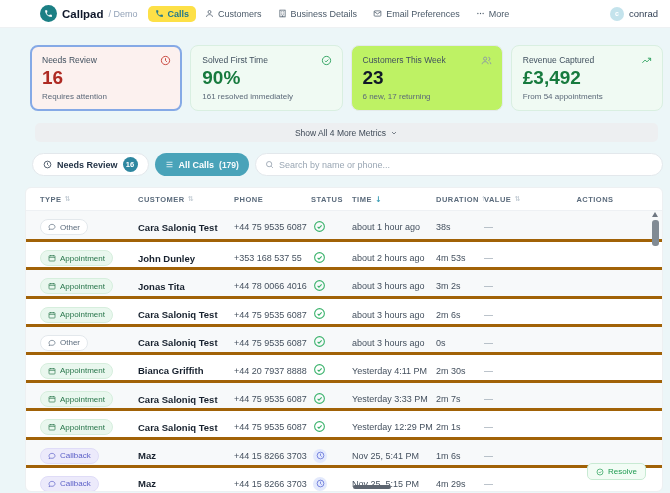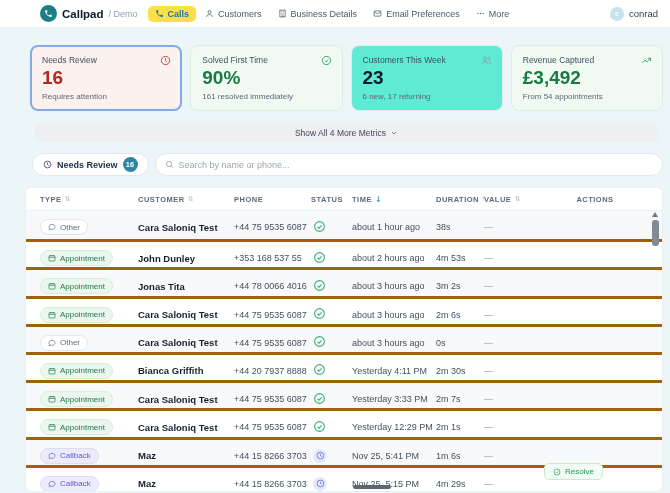--- a/index.html
+++ b/index.html
@@ -17,21 +17,21 @@
   .nav-item { display:flex; align-items:center; gap:4px; padding:3px 7px; border-radius:5px; font-size:9px; color:#4b5a69; cursor:pointer; white-space:nowrap; }
   .nav-item.active { background:#fde047; color:#23798e; font-weight:bold; }
   .icon { display:inline-flex; align-items:center; justify-content:center; }
   .nav-item .icon svg { width:9px; height:9px; }
   .user { margin-left:auto; display:flex; align-items:center; gap:5px; cursor:pointer; }
   .avatar { width:14px; height:14px; border-radius:50%; background:#c4e3ec; color:#fff; font-size:7px; font-weight:bold; display:flex; align-items:center; justify-content:center; }
   .user-name { font-size:9.5px; color:#334155; }
 
   
   .cards-row { display:grid; grid-template-columns:repeat(4,1fr); gap:8px; margin:17px 7px 0 30px; }
-  .metric-card { height:66px; background:#5eead4; border:1px solid #e4eaec; border-radius:8px; padding:9px 11px 0; position:relative; cursor:pointer; }
+  .metric-card { height:66px; background:#bef264; border:1px solid #e4eaec; border-radius:8px; padding:9px 11px 0; position:relative; cursor:pointer; }
   .metric-title { font-size:8.5px; color:#41505f; }
   .metric-value { font-size:19px; font-weight:bold; color:#101828; margin-top:3px; line-height:1; }
   .metric-sub { font-size:8px; color:#5b6878; margin-top:5px; }
   .metric-icon { position:absolute; top:9px; right:10px; color:#8b98a5; }
   .metric-icon svg { width:11px; height:11px; }
   .metric-card.alert { background:#fcf1ef; border-color:#f3d9d5; }
   .metric-card.alert .metric-value { color:#ae2a23; }
   .metric-card.alert .metric-icon { color:#c63d34; }
   .metric-card.success { background:#f0faf3; border-color:#d9efe1; }
   .metric-card.success .metric-value { color:#177a3e; }
@@ -64,21 +64,21 @@
   .th { font-size:7.5px; font-weight:bold; letter-spacing:.5px; color:#5b6b7c; text-transform:uppercase; display:flex; align-items:center; gap:3px; overflow:hidden; }
   .th .sort { color:#c3ccd4; font-size:7px; font-family:"DejaVu Sans",sans-serif; }
   .th .sort.sorted { color:#3a9db5; font-size:8px; font-weight:bold; }
   .th:last-child { justify-content:center; }
   .row { height:28.2px; cursor:pointer; }
   .tbody .row:nth-child(odd) { background:#f7f9fa; }
   .tbody .row + .row { border-top:3px solid #a16207; }
   .cell { font-size:9px; color:#44505e; display:flex; align-items:center; overflow:hidden; white-space:nowrap; }
   .cell.customer { font-weight:bold; color:#17212e; font-size:9.5px; }
   .cell.value { color:#97a3b0; }
-  .cell.actions { justify-content:flex-start;margin-top:32px; }
+  .cell.actions { justify-content:flex-end;margin-top:32px; }
   .type-badge { display:inline-flex; align-items:center; gap:4px; font-size:8px; padding:2.5px 7px; border-radius:10px; border:1px solid transparent; }
   .type-badge .icon svg { width:8px; height:8px; }
   .badge-other { background:#fff; border-color:#e3e8ec; color:#5b6b7c; }
   .badge-appointment { background:#e9f7ee; border-color:#d6eedd; color:#27754a; }
   .badge-callback { background:#eceafb; border-color:#dfdcf7; color:#5b5fc7; }
   .status-wrap { display:flex; align-items:center; margin-left:2px; }
   .status-completed { color:#39b26b; }
   .status-completed svg { width:13px; height:13px; }
   .status-pending { width:14px; height:14px; border-radius:50%; background:#e3e9fc; color:#5767d6; display:flex; align-items:center; justify-content:center; }
   .status-pending svg { width:9px; height:9px; }
@@ -219,20 +219,29 @@
       <div class="tab-pill inactive">
         <span class="icon">
           <svg viewBox="0 0 24 24" fill="none" stroke="currentColor" stroke-width="2">
             <circle cx="12" cy="12" r="9"></circle>
             <path d="M12 7v5l3 3"></path>
           </svg>
         </span>
         <span>Needs Review</span>
         <span class="tab-badge">16</span>
       </div>
+      <div class="tab-pill active">
+        <span class="icon">
+          <svg viewBox="0 0 24 24" fill="none" stroke="currentColor" stroke-width="2">
+            <path d="M4 6h16M4 12h16M4 18h16"></path>
+          </svg>
+        </span>
+        <span>All Calls</span>
+        <span class="tab-count">(179)</span>
+      </div>
     </div>
   <div class="search-wrap">
     <span class="icon" id="search-icon-mount">
         <svg viewBox="0 0 24 24" fill="none" stroke="currentColor" stroke-width="2">
           <circle cx="11" cy="11" r="7"></circle>
           <path d="M21 21l-4.5-4.5"></path>
         </svg>
       </span>
     <input class="search-input" type="text" placeholder="Search by name or phone..." style="">
   </div>

